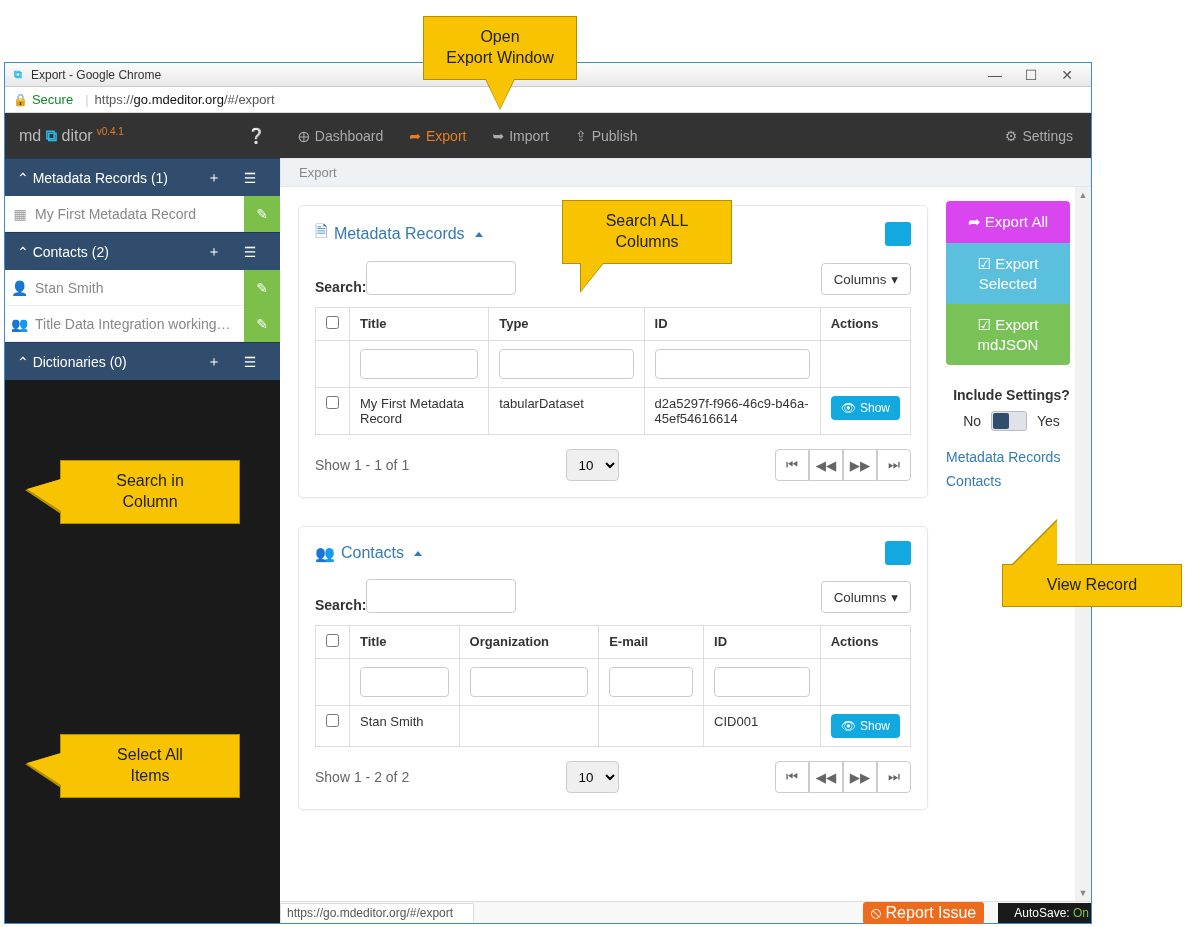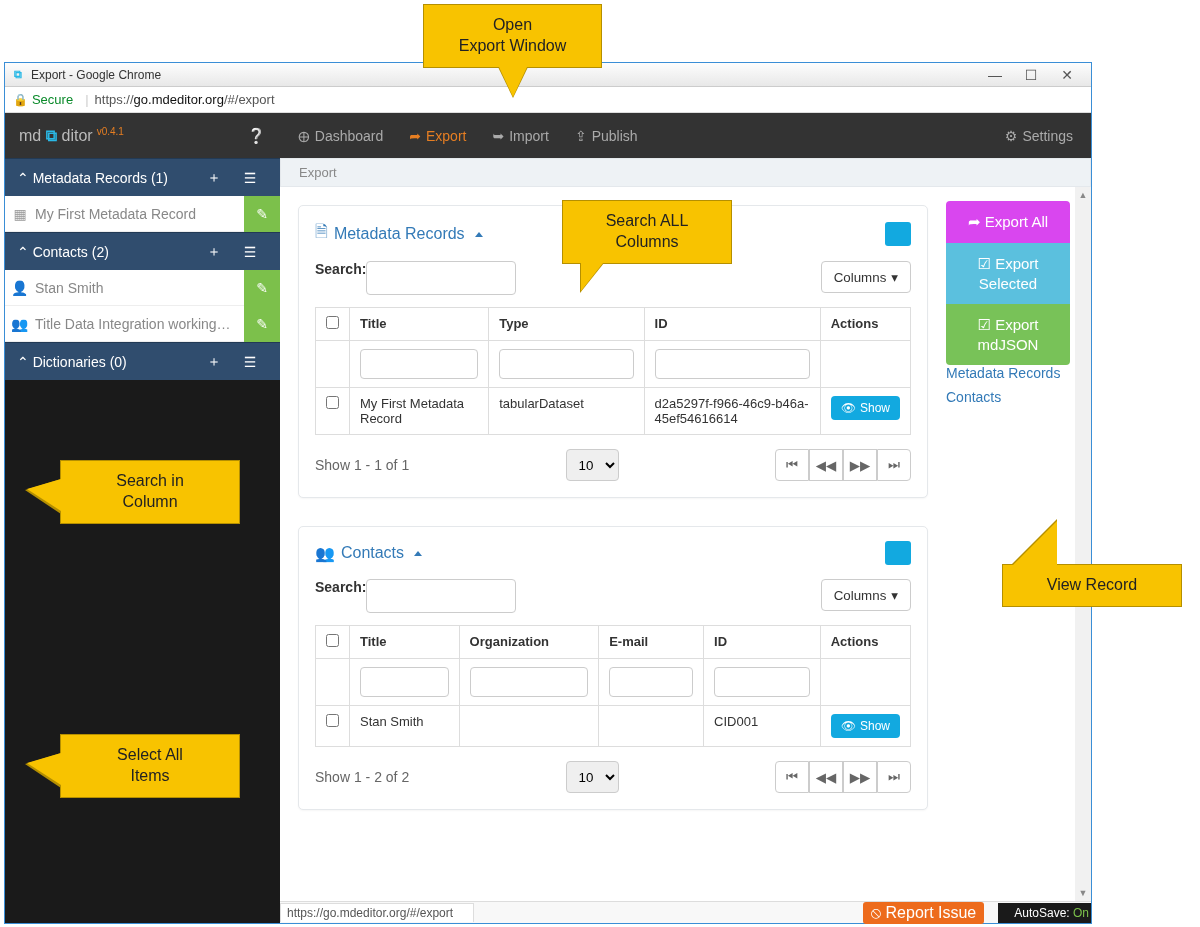--- a/index.html
+++ b/index.html
@@ -141,21 +141,21 @@
 .panel-head {
   padding: 14px 16px 8px 16px;
   display:flex;
   align-items:center;
   color:#337ab7;
 }
 .panel-head .p-title { font-size:16px; display:flex;align-items:center;gap:6px;}
 .panel-head .caret-up::after{content:"";display:inline-block;border-left:4px solid transparent;border-right:4px solid transparent;border-bottom:5px solid #337ab7;margin-left:4px;vertical-align:middle;}
 .panel-head .t-btn { margin-left:auto; width:26px;height:24px;background:#12a9e0;border-radius:3px;}
 .panel-body { padding: 0 16px 16px 16px; }
-.search-row { display:flex; align-items:flex-start; margin: 6px 0 12px 0;}
+.search-row { display:flex; align-items:flex-end; margin: 6px 0 12px 0;}
 .search-row label { font-weight:bold; color:#333;}
 .search-row input { height:34px; width:150px; border:1px solid #ccc; border-radius:4px; padding:0 8px;}
 .columns-btn {
   margin-left:auto;
   height:32px;
   padding:0 12px;
   border:1px solid #ccc;
   border-radius:4px;
   background:#fff;
   color:#333;
@@ -245,21 +245,21 @@
   border-bottom:44px solid #f8c300;border-left:44px solid transparent;
 }
 .callout.tl-pointer::before {
   content:"";position:absolute;bottom:100%;left:8px;
   border-bottom:46px solid #b58f00;border-left:46px solid transparent;
 }
 </style>
 </head>
 <body>
 
-<div class="callout top-pointer" style="left:423px;top:4px;width:179px;"><span style="white-space:pre-line;">Open
+<div class="callout top-pointer" style="left:423px;top:16px;width:154px;"><span style="white-space:pre-line;">Open
 Export Window</span></div>
 <div class="callout bl-pointer" style="left:562px;top:200px;width:170px;"><span style="white-space:pre-line;">Search ALL
 Columns</span></div>
 <div class="callout right-pointer" style="left:60px;top:460px;width:180px;"><span style="white-space:pre-line;">Search in
 Column</span></div>
 <div class="callout right-pointer" style="left:60px;top:734px;width:180px;"><span style="white-space:pre-line;">Select All
 Items</span></div>
 <div class="callout tl-pointer" style="left:1002px;top:564px;width:180px;"><span>View Record</span></div>
 
 <div class="outer-frame">
@@ -488,20 +488,30 @@
               </button>
           <button class="export-sel">
                 <span>☑ <span>Export</span></span>
                 <span>Selected</span>
               </button>
           <button class="export-json">
                 <span>☑ <span>Export</span></span>
                 <span>mdJSON</span>
               </button>
         </div>
+        <div class="include-set">
+          <div>Include Settings?</div>
+          <div class="toggle-row">
+            <span>No</span>
+            <span class="toggle">
+                  <span class="knob"></span>
+                </span>
+            <span>Yes</span>
+          </div>
+        </div>
         <div class="side-links">
           <a href="#">Metadata Records</a>
           <a href="#">Contacts</a>
         </div>
       </div>
 
       <div class="vscroll">
         <div class="arrow">▲</div>
         <div class="track"></div>
         <div class="arrow" style="position:absolute;bottom:0;width:100%;">▼</div>

